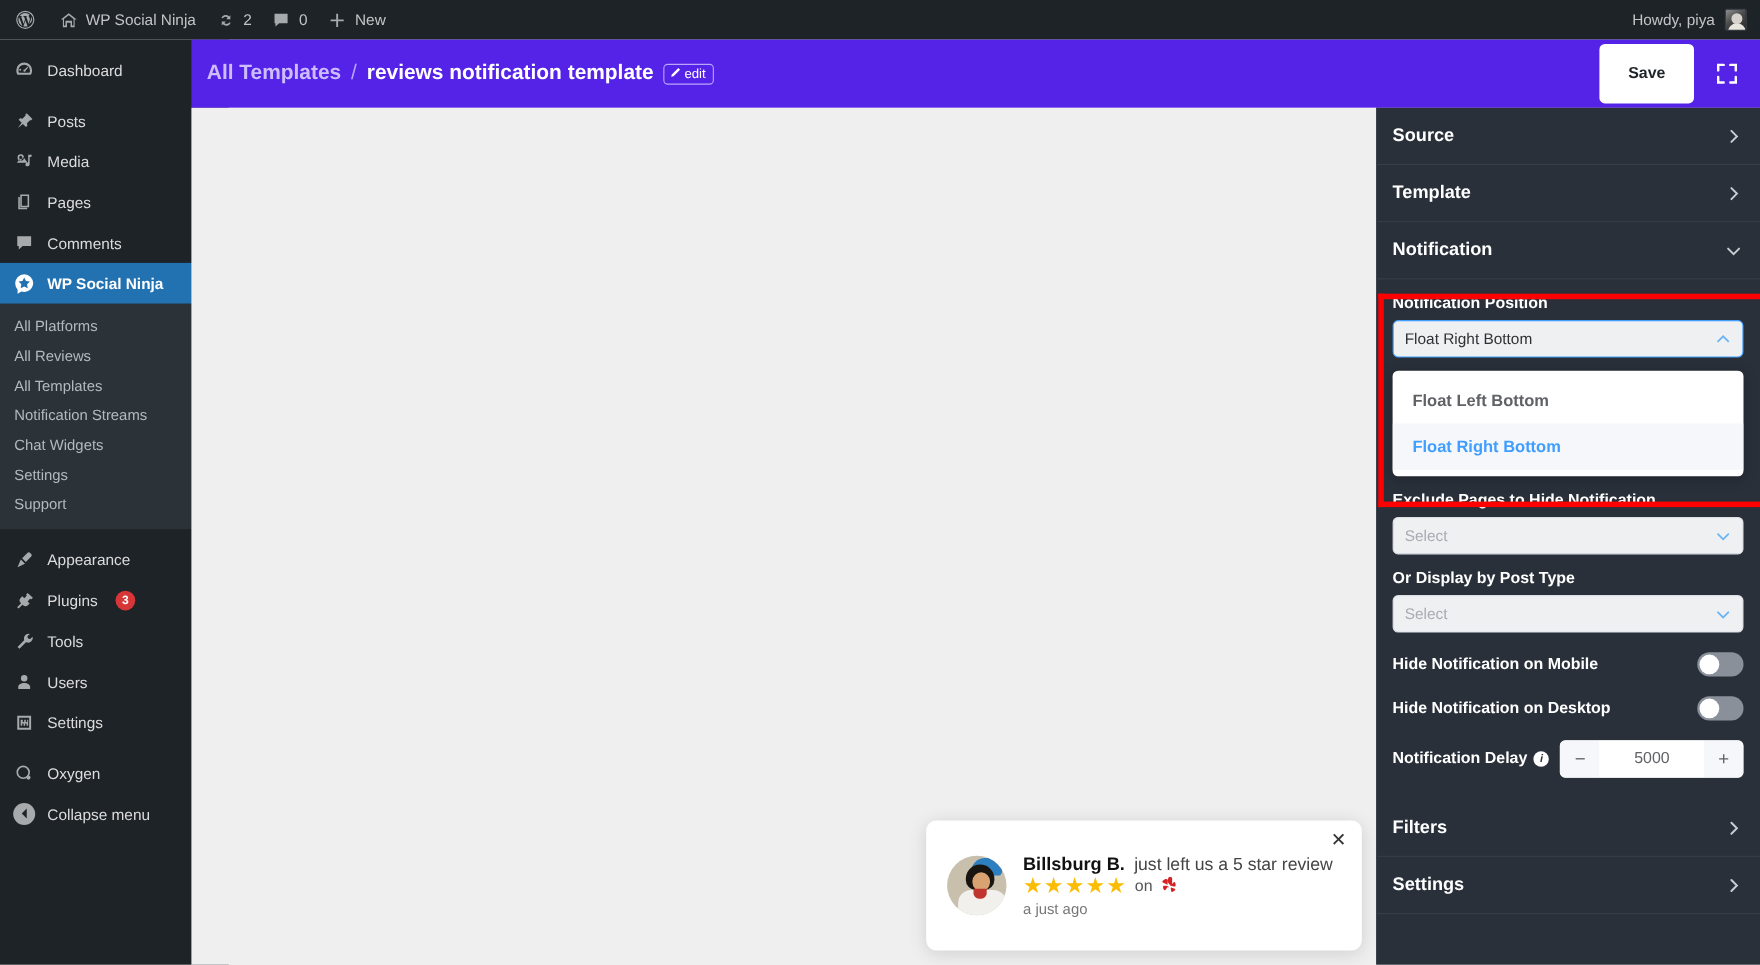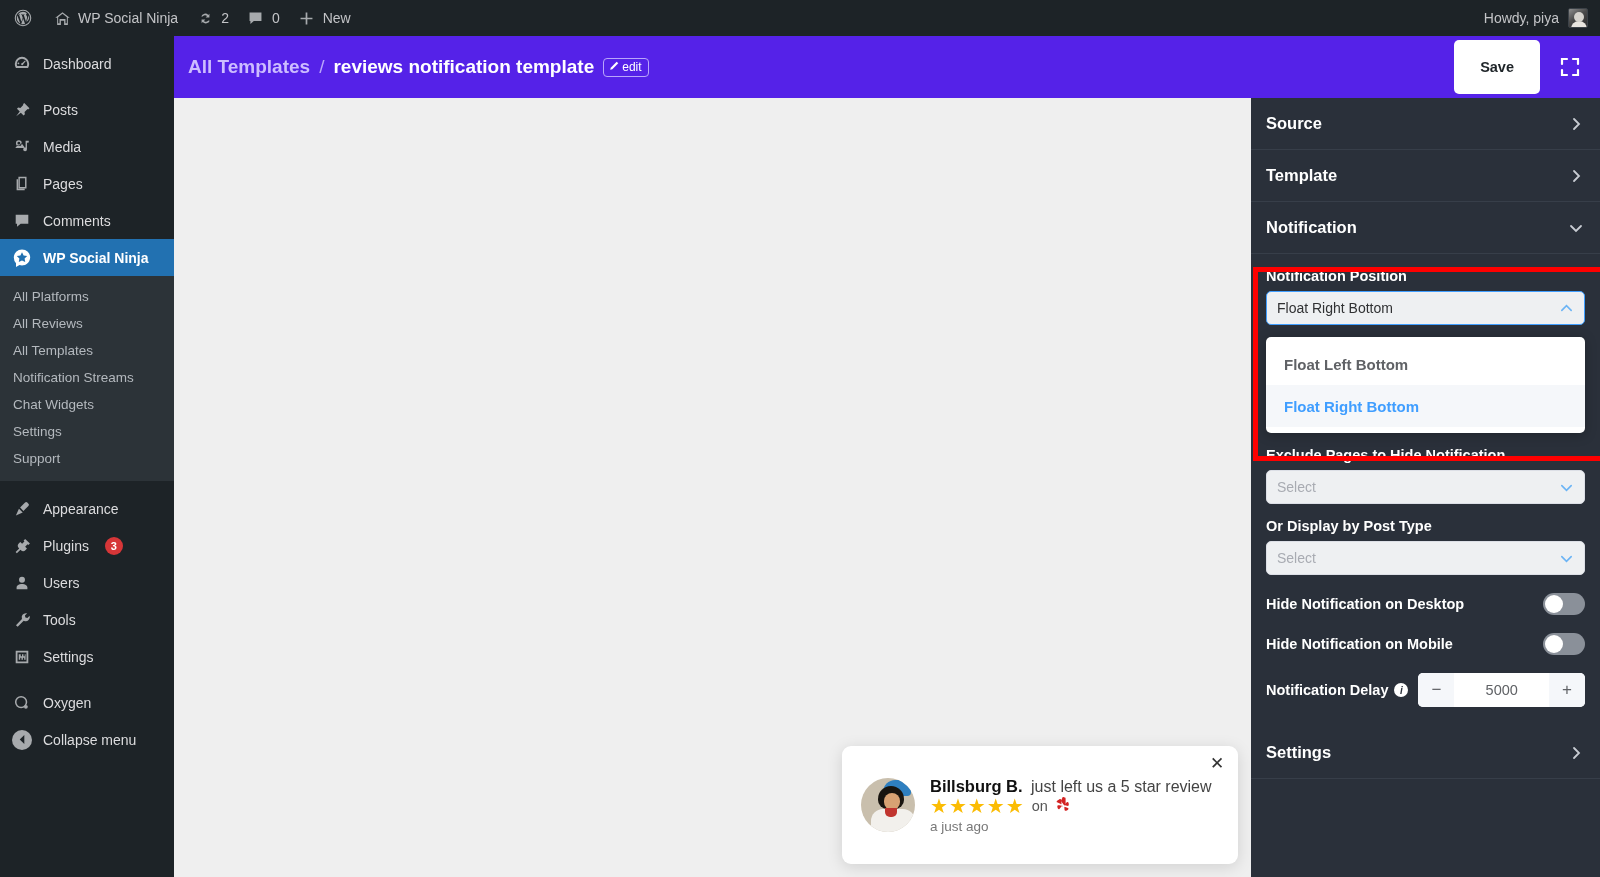--- a/index.html
+++ b/index.html
@@ -339,33 +339,33 @@
           <path d="M13.5 2.2 11.8 4l.9.9-2.6 2.6-2-2-1.5 1.5a3.8 3.8 0 0 0 0 5.4l.3.3-4 4 1.4 1.4 4-4 .3.3a3.8 3.8 0 0 0 5.4 0l1.5-1.5-2-2L16.1 8l.9.9 1.8-1.8-5.3-4.9z"></path>
         </svg>
     </span>
     <span>Plugins</span>
     <span class="badge-count">3</span>
   </div>
 
   <div class="menu-item">
     <span class="mi-icon">
       <svg width="18" height="18" viewBox="0 0 20 20" fill="currentColor">
+          <path d="M14.3 2.4a4.6 4.6 0 0 0-4.4 6 .8.8 0 0 1-.2.9l-6.4 6.4 1.9 1.9 6.4-6.4a.8.8 0 0 1 .9-.2 4.6 4.6 0 0 0 6-5.7l-2.5 2.5-2.2-.6-.6-2.2 2.5-2.5a4.7 4.7 0 0 0-1.4-.1z"></path>
+        </svg>
+    </span>
+    <span>Tools</span>
+  </div>
+
+  <div class="menu-item">
+    <span class="mi-icon">
+      <svg width="18" height="18" viewBox="0 0 20 20" fill="currentColor">
           <path d="M10 3a3.3 3.3 0 1 0 0 6.6A3.3 3.3 0 0 0 10 3zm0 8c-3.2 0-6 1.7-6 3.8V17h12v-2.2c0-2.1-2.8-3.8-6-3.8z"></path>
         </svg>
     </span>
     <span>Users</span>
-  </div>
-
-  <div class="menu-item">
-    <span class="mi-icon">
-      <svg width="18" height="18" viewBox="0 0 20 20" fill="currentColor">
-          <path d="M14.3 2.4a4.6 4.6 0 0 0-4.4 6 .8.8 0 0 1-.2.9l-6.4 6.4 1.9 1.9 6.4-6.4a.8.8 0 0 1 .9-.2 4.6 4.6 0 0 0 6-5.7l-2.5 2.5-2.2-.6-.6-2.2 2.5-2.5a4.7 4.7 0 0 0-1.4-.1z"></path>
-        </svg>
-    </span>
-    <span>Tools</span>
   </div>
 
   <div class="menu-item">
     <span class="mi-icon">
       <svg width="18" height="18" viewBox="0 0 20 20" fill="currentColor">
           <path d="M3 3h14v14H3V3zm2 2v10h10V5H5zm2 2h1.6v2.2h1.4V7h1.6v2.2h1.4V7H14v6h-1.6v-2.2H11V13H9.4v-2.2H8V13H6.4V7H7z"></path>
         </svg>
     </span>
     <span>Settings</span>
   </div>
@@ -509,48 +509,56 @@
     <div class="select-box">
       <span class="sel-ph">Select</span>
       <span class="sel-ico">
         <svg width="15" height="15" viewBox="0 0 16 16" fill="none" stroke="currentColor" stroke-width="1.7" stroke-linecap="round">
             <path d="M3 6l5 5 5-5"></path>
           </svg>
       </span>
     </div>
 
     <div class="toggle-row">
-      <span class="toggle-label">Hide Notification on Desktop</span>
+      <span class="toggle-label">Hide Notification on Mobile</span>
       <span class="toggle">
           <span class="knob"></span>
         </span>
     </div>
 
     <div class="toggle-row">
-      <span class="toggle-label">Hide Notification on Mobile</span>
+      <span class="toggle-label">Hide Notification on Desktop</span>
       <span class="toggle">
           <span class="knob"></span>
         </span>
     </div>
 
     <div class="delay-row">
       <span class="delay-label">
         <span>Notification Delay</span>
         <span class="info-dot">i</span>
       </span>
       <span class="stepper">
         <span class="step-btn">−</span>
         <span class="step-val">5000</span>
         <span class="step-btn">+</span>
       </span>
     </div>
   </div>
 
   <div style="height:20px"></div>
 
+  <div class="acc-row">
+    <span>Filters</span>
+    <span class="chev">
+      <svg width="16" height="16" viewBox="0 0 16 16" fill="none" stroke="currentColor" stroke-width="1.8" stroke-linecap="round">
+          <path d="M6 3l5 5-5 5"></path>
+        </svg>
+    </span>
+  </div>
 
   <div class="acc-row">
     <span>Settings</span>
     <span class="chev">
       <svg width="16" height="16" viewBox="0 0 16 16" fill="none" stroke="currentColor" stroke-width="1.8" stroke-linecap="round">
           <path d="M6 3l5 5-5 5"></path>
         </svg>
     </span>
   </div>
 </div>

